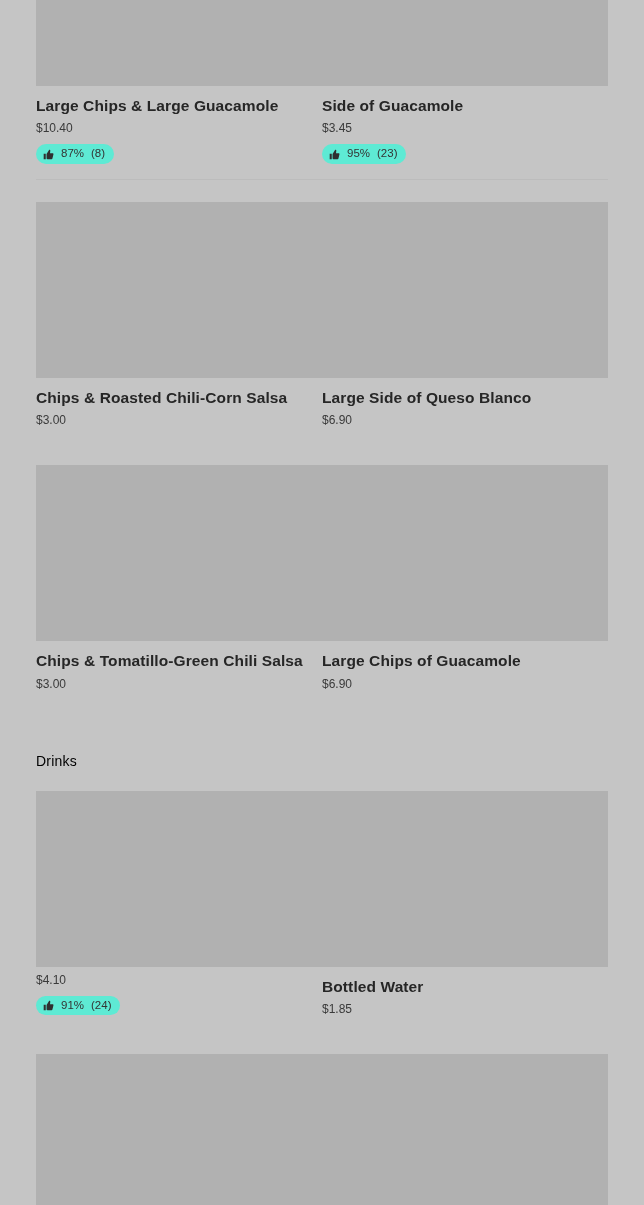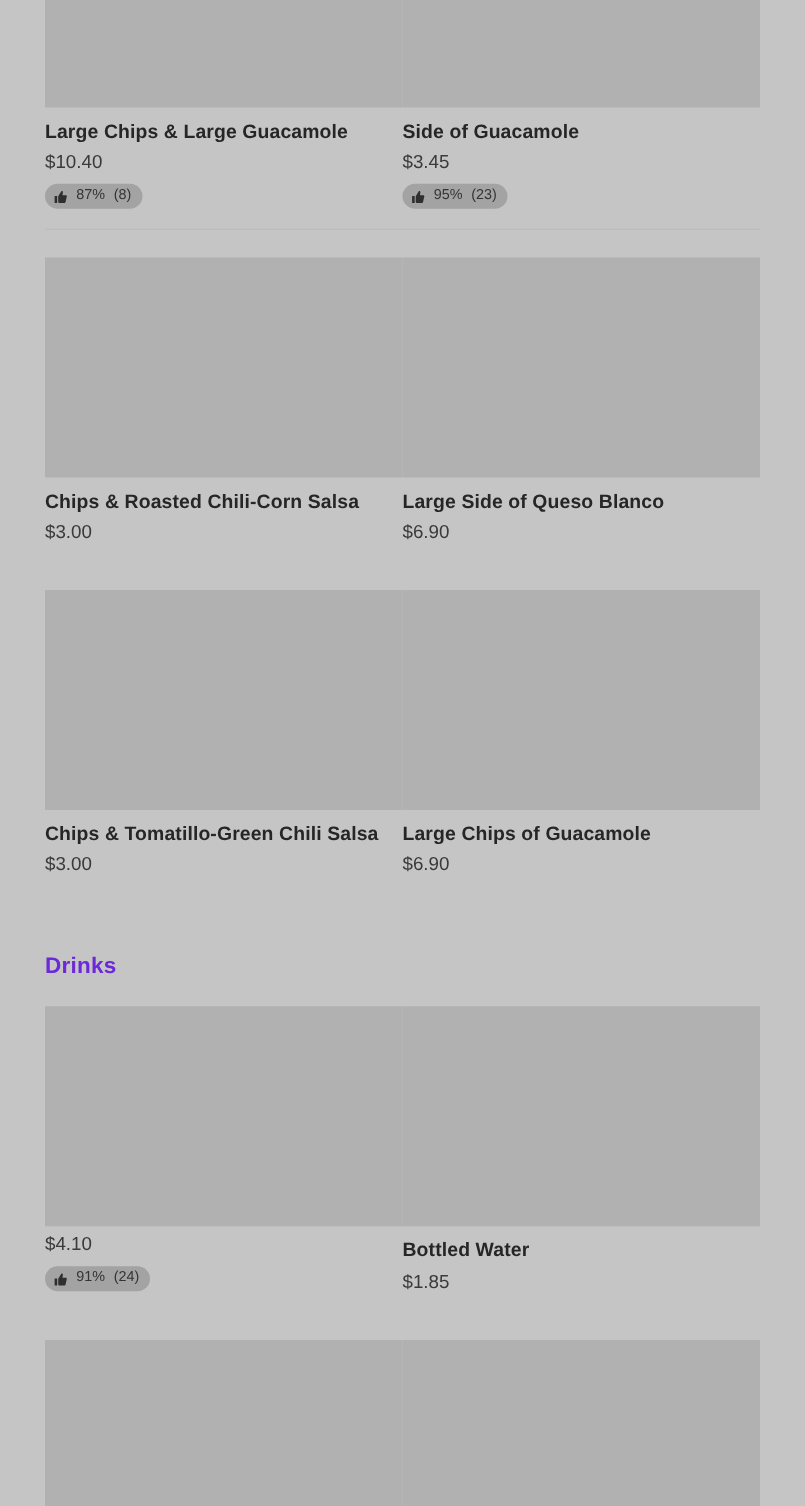--- a/index.html
+++ b/index.html
@@ -64,54 +64,54 @@
   .card-title {
     font-size: 15.5px;
     font-weight: 700;
     line-height: 1.25;
     letter-spacing: 0.1px;
     color: #262626;
     margin-top: 10px;
   }
 
   .card-price {
-    font-size: 15px;
+    font-size: 12px;
     font-weight: 400;
     color: #3a3a3a;
     margin-top: 6px;
   }
 
   .rating-badge {
     display: inline-flex;
     align-items: center;
     gap: 7px;
     margin-top: 9px;
     padding: 4px 9px 4px 7px;
     border-radius: 11px;
-    background: #a3a3a3;
+    background: #5eead4;
     font-size: 11.5px;
     color: #343434;
     line-height: 1;
   }
 
   .thumb-icon {
     display: inline-block;
     width: 11px;
     height: 11px;
     position: relative;
     flex: 0 0 auto;
   }
 
   .thumb-icon svg { display: block; }
 
   
   .section-heading {
-    font-size: 18px;
-    font-weight: 700;
-    color: #6d28d9;
+    font-size: 14px;
+    font-weight: 400;
+    color: #000000;
     letter-spacing: 0.2px;
     padding: 0 36px;
     margin-top: 46px;
     margin-bottom: 22px;
   }
 
   .grid-gap-row { height: 22px; }
 </style>
 </head>
 <body>

